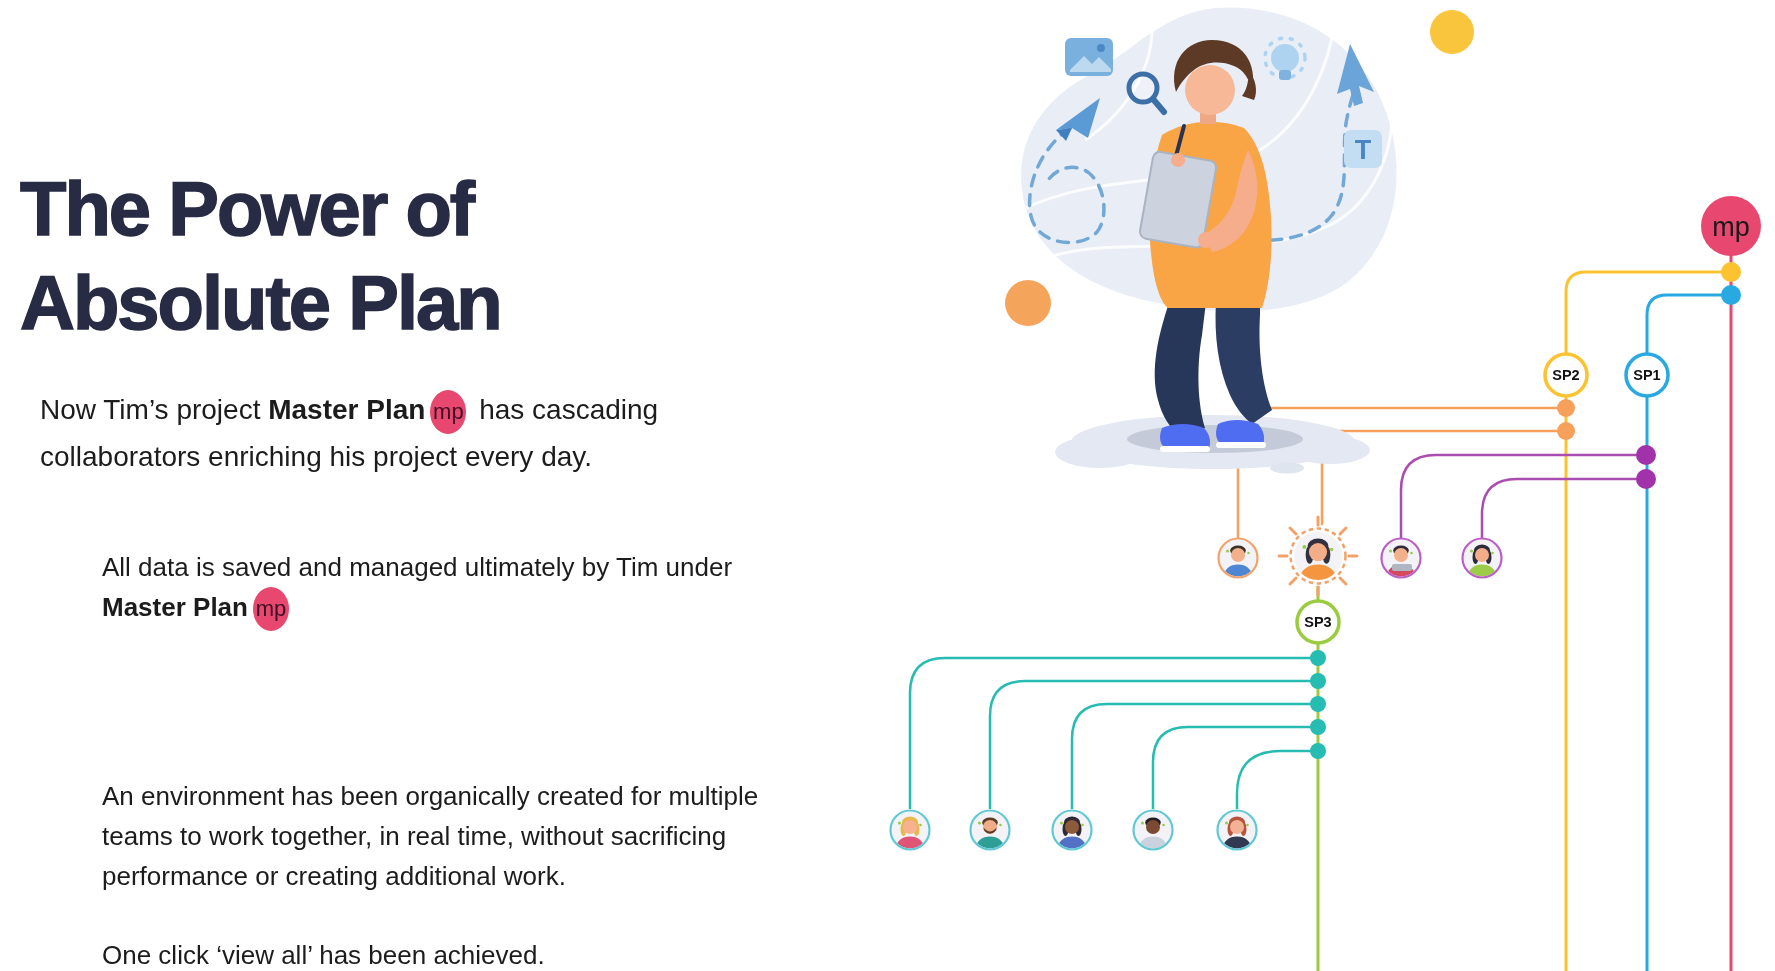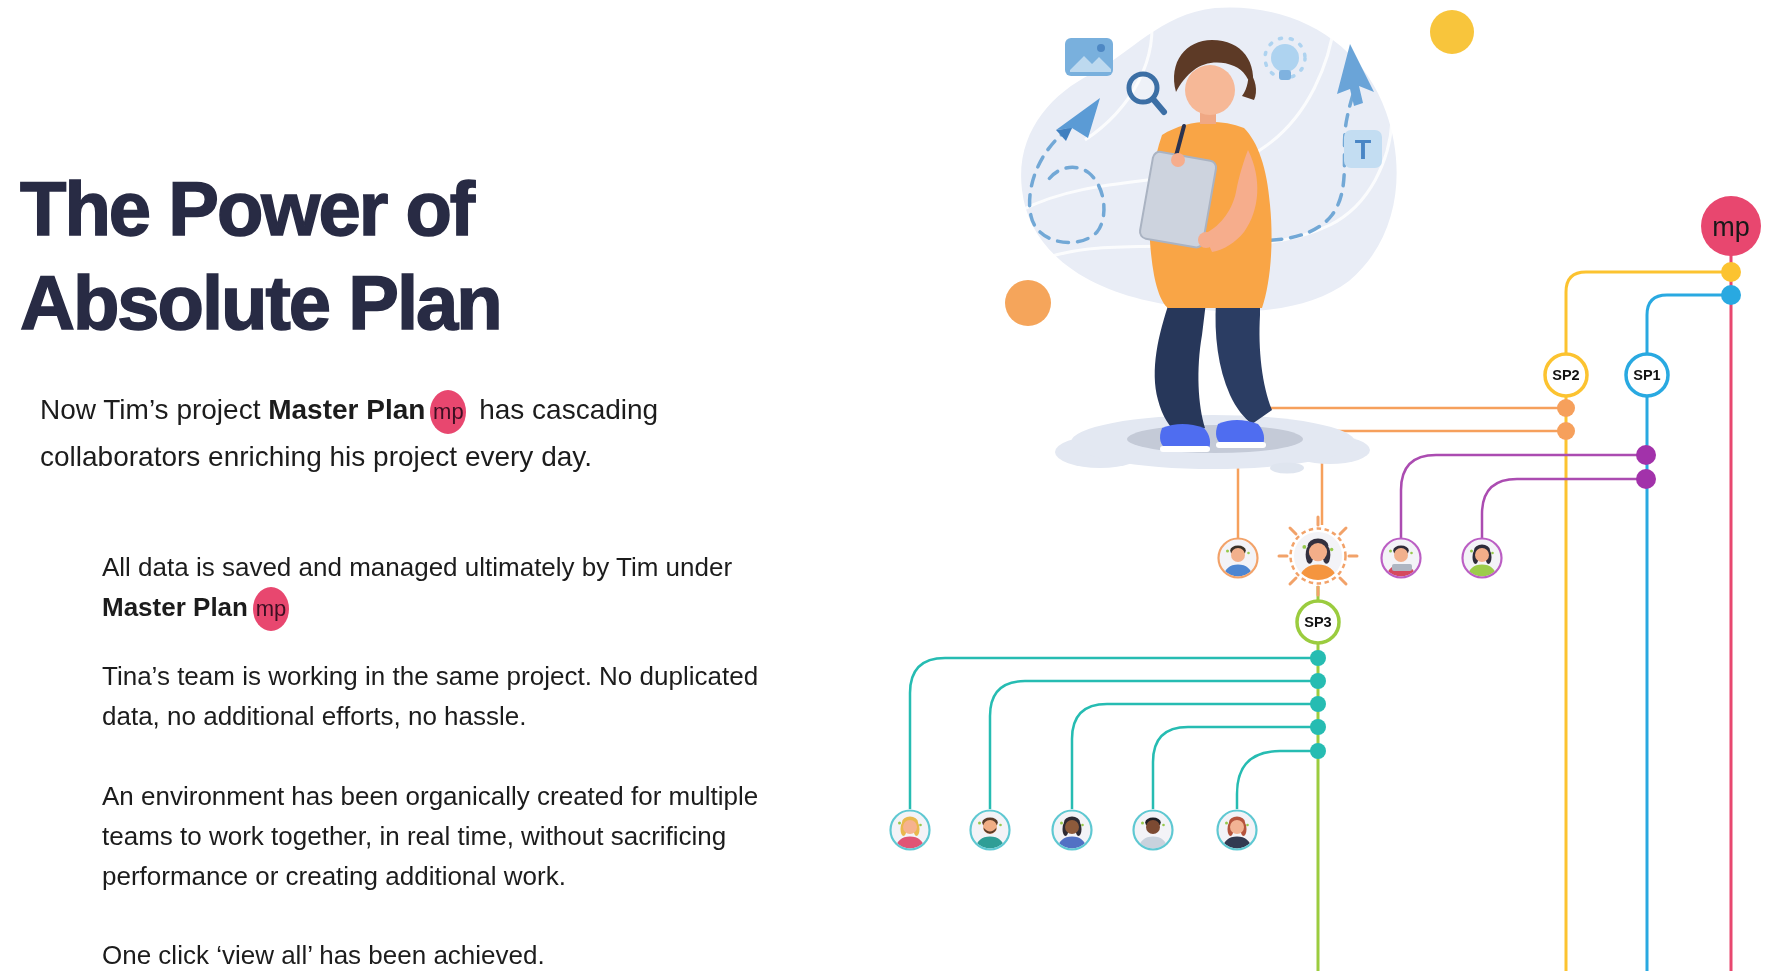--- a/index.html
+++ b/index.html
@@ -32,21 +32,20 @@
 
   <div class="title">
     <div>The Power of</div>
     <div>Absolute Plan</div>
   </div>
 
   <div class="intro"><span>Now Tim’s project </span><span class="b">Master Plan</span><span class="mp-badge">mp</span><span> has cascading collaborators enriching his project every day.</span></div>
 
   <div class="para p1"><span>All data is saved and managed ultimately by Tim under </span><span class="b">Master Plan</span><span class="mp-badge">mp</span></div>
 
-  <div class="para p2">Tina’s team is working in the same project. No duplicated data, no additional efforts, no hassle.</div>
   <div class="para p4">One click ‘view all’ has been achieved.</div>
   <div class="para p3">An environment has been organically created for multiple teams to work together, in real time, without sacrificing performance or creating additional work.</div>
 
   <svg width="1775" height="971" viewBox="0 0 1775 971">
     <defs>
       <clipPath id="avclip">
           <circle cx="20" cy="20" r="18.5"></circle>
         </clipPath>
       <symbol id="person-short" viewBox="0 0 40 40">
         <circle cx="20" cy="20" r="18.5" fill="#f3f3f7"></circle>

